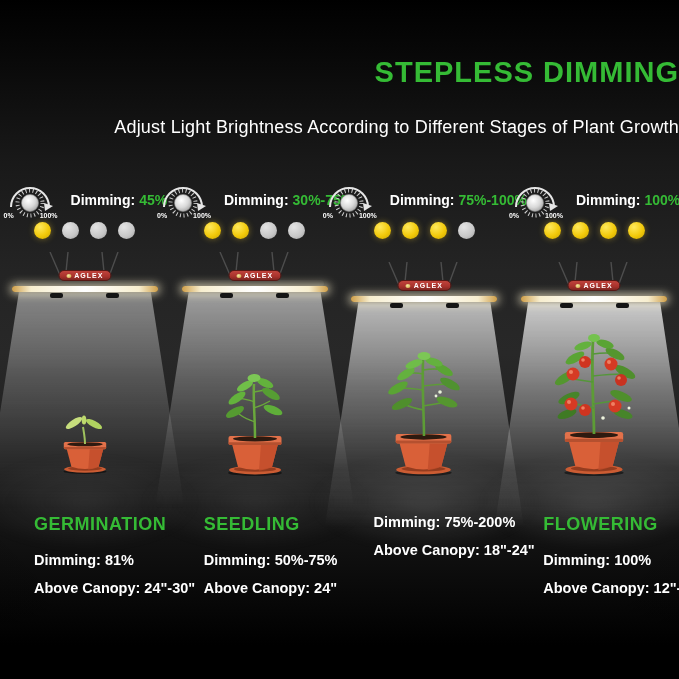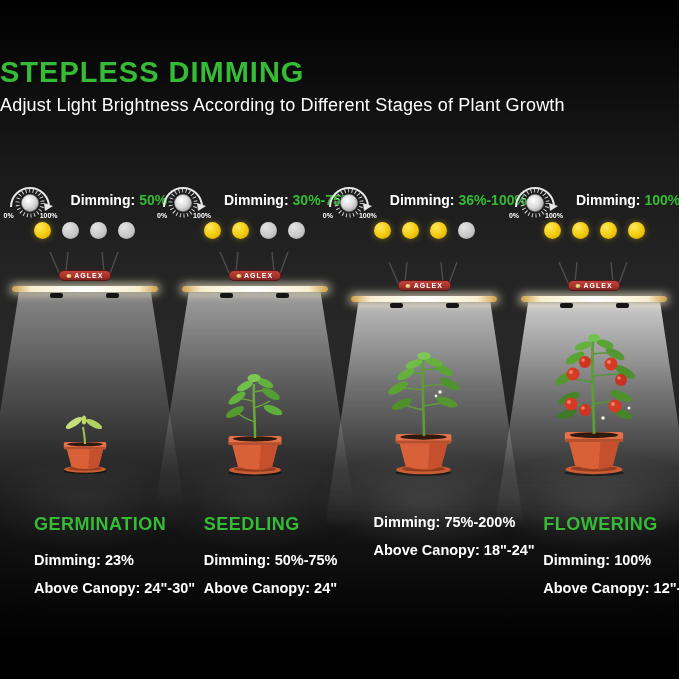--- a/index.html
+++ b/index.html
@@ -10,23 +10,23 @@
   }
   html,body{margin:0;padding:0;background:#000;}
   .canvas{
     position:relative;width:679px;height:679px;overflow:hidden;
     font-family:"Liberation Sans",sans-serif;
     background:
       radial-gradient(120% 95% at 50% 42%, rgba(0,0,0,0) 55%, rgba(0,0,0,.55) 100%),
       linear-gradient(180deg,#000 0%,#0a0a0a 10%,#191919 24%,#242424 40%,#282828 52%,#202020 66%,#0f0f0f 82%,#000 95%);
   }
   
-  .header{position:absolute;top:56px;left:0;right:0;text-align:left;z-index:6;}
+  .header{position:absolute;top:56px;left:0;right:0;text-align:right;z-index:6;}
   .title{margin:0;color:var(--green);font-size:29px;font-weight:bold;letter-spacing:1px;}
-  .subtitle{margin:6px 0 0;color:#fff;font-size:18px;font-weight:normal;letter-spacing:.2px;}
+  .subtitle{margin:28px 0 0;color:#fff;font-size:18px;font-weight:normal;letter-spacing:.2px;}
   
   .columns{position:absolute;inset:0;display:grid;grid-template-columns:repeat(4,1fr);}
   .column{position:relative;}
   
   .dim-row{position:absolute;top:180px;left:0;right:0;display:flex;align-items:center;justify-content:center;gap:2px;z-index:5;}
   .knob{position:relative;width:54px;height:40px;flex:0 0 auto;}
   .knob-min{position:absolute;left:1px;bottom:1px;color:#fff;font-size:7px;font-weight:bold;}
   .knob-max{position:absolute;right:-1px;bottom:1px;color:#fff;font-size:7px;font-weight:bold;}
   .dim-label-group{display:flex;gap:4px;white-space:nowrap;padding-left:12px;}
   .dim-text{color:#fff;font-size:14px;font-weight:bold;}
@@ -114,21 +114,21 @@
       <div class="dim-row">
         <span class="knob">
           <svg viewBox="0 0 54 40" width="54" height="40">
               <use href="#knobg"></use>
             </svg>
           <span class="knob-min">0%</span>
           <span class="knob-max">100%</span>
         </span>
         <span class="dim-label-group">
           <span class="dim-text">Dimming:</span>
-          <span class="dim-value">50%</span>
+          <span class="dim-value">45%</span>
         </span>
       </div>
       <div class="dots-row">
         <span class="dot on"></span>
         <span class="dot off"></span>
         <span class="dot off"></span>
         <span class="dot off"></span>
       </div>
       <div class="floorglow"></div>
       <div class="beam"></div>
@@ -149,21 +149,21 @@
         <svg width="72" height="84" viewBox="0 0 72 84">
           <use href="#pot" transform="translate(12,50) scale(0.8)"></use>
           <path d="M36,52 C36,46 35,41 34,35" stroke="#9fc25e" stroke-width="2" fill="none"></path>
           <ellipse cx="25" cy="31" rx="9.5" ry="3.4" fill="#c7de7d" transform="rotate(-33 25 31)"></ellipse>
           <ellipse cx="45" cy="32" rx="9" ry="3.2" fill="#b0d260" transform="rotate(28 45 32)"></ellipse>
           <ellipse cx="35" cy="28" rx="2.3" ry="4.5" fill="#bdd96d"></ellipse>
         </svg>
       </div>
       <div class="info">
         <h2 class="stage">GERMINATION</h2>
-        <p>Dimming: 23%</p>
+        <p>Dimming: 81%</p>
         <p>Above Canopy: 24"-30"</p>
       </div>
     </div>
 
     <div class="column">
       <div class="dim-row">
         <span class="knob">
           <svg viewBox="0 0 54 40" width="54" height="40">
               <use href="#knobg"></use>
             </svg>
@@ -221,21 +221,21 @@
       <div class="dim-row">
         <span class="knob">
           <svg viewBox="0 0 54 40" width="54" height="40">
               <use href="#knobg"></use>
             </svg>
           <span class="knob-min">0%</span>
           <span class="knob-max">100%</span>
         </span>
         <span class="dim-label-group">
           <span class="dim-text">Dimming:</span>
-          <span class="dim-value">36%-100%</span>
+          <span class="dim-value">75%-100%</span>
         </span>
       </div>
       <div class="dots-row">
         <span class="dot on"></span>
         <span class="dot on"></span>
         <span class="dot on"></span>
         <span class="dot off"></span>
       </div>
       <div class="floorglow"></div>
       <div class="beam"></div>

